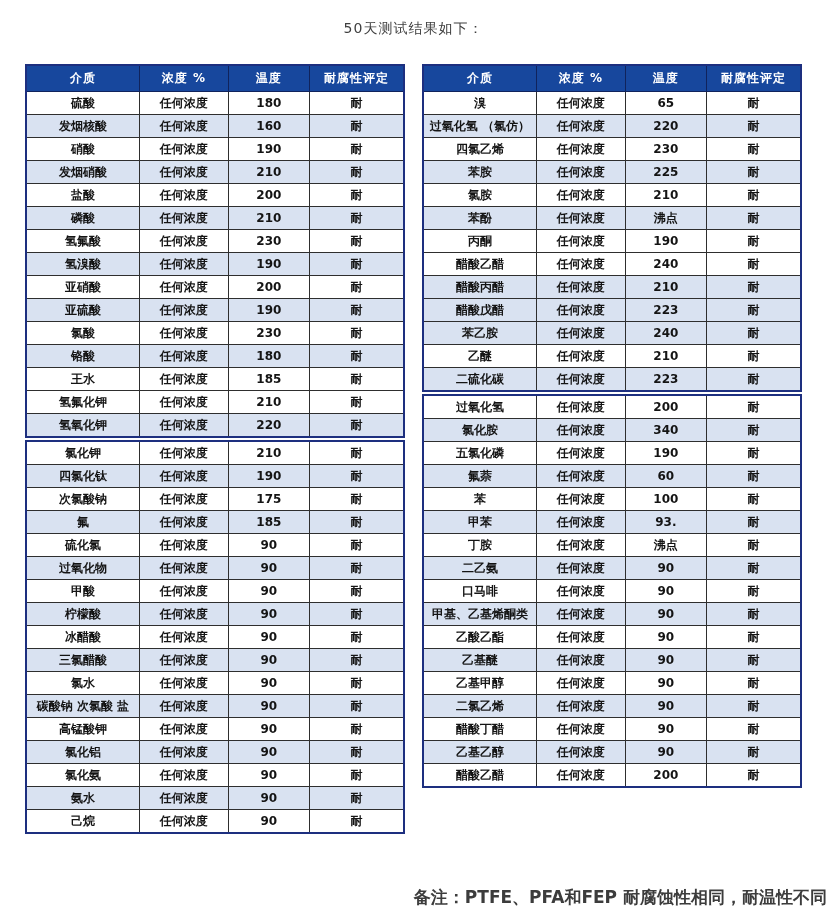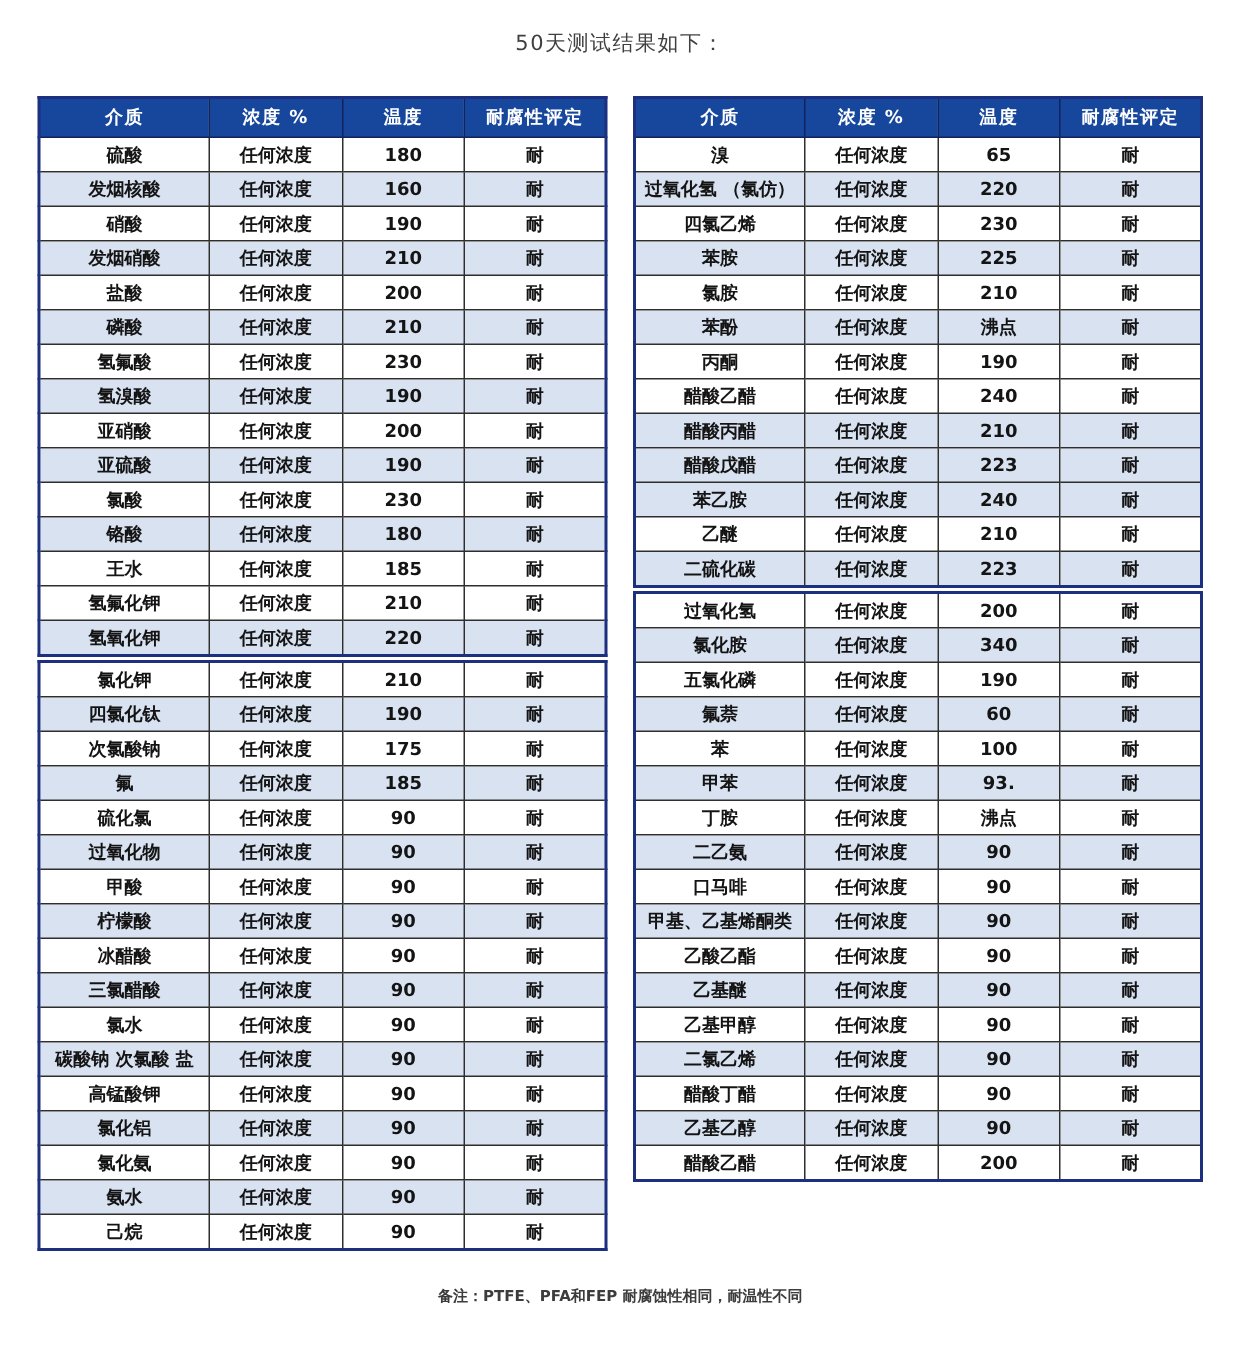--- a/index.html
+++ b/index.html
@@ -60,23 +60,23 @@
     border: 1px solid #2e2e2e;
     padding: 0 2px;
     background: #ffffff;
     white-space: nowrap;
     overflow: hidden;
   }
   table.res-table tr.alt td {
     background: var(--alt-row-bg, #d9e2f1);
   }
   .footer-note {
-    margin-top: 23px;
-    text-align: center;
-    font-size: 10px;
+    margin-top: 52px;
+    text-align: right;
+    font-size: 17px;
     font-weight: bold;
     color: #3c3c3c;
   }
 </style>
 </head>
 <body>
 
 <div class="page">
   <div class="page-title">50天测试结果如下：</div>
 

